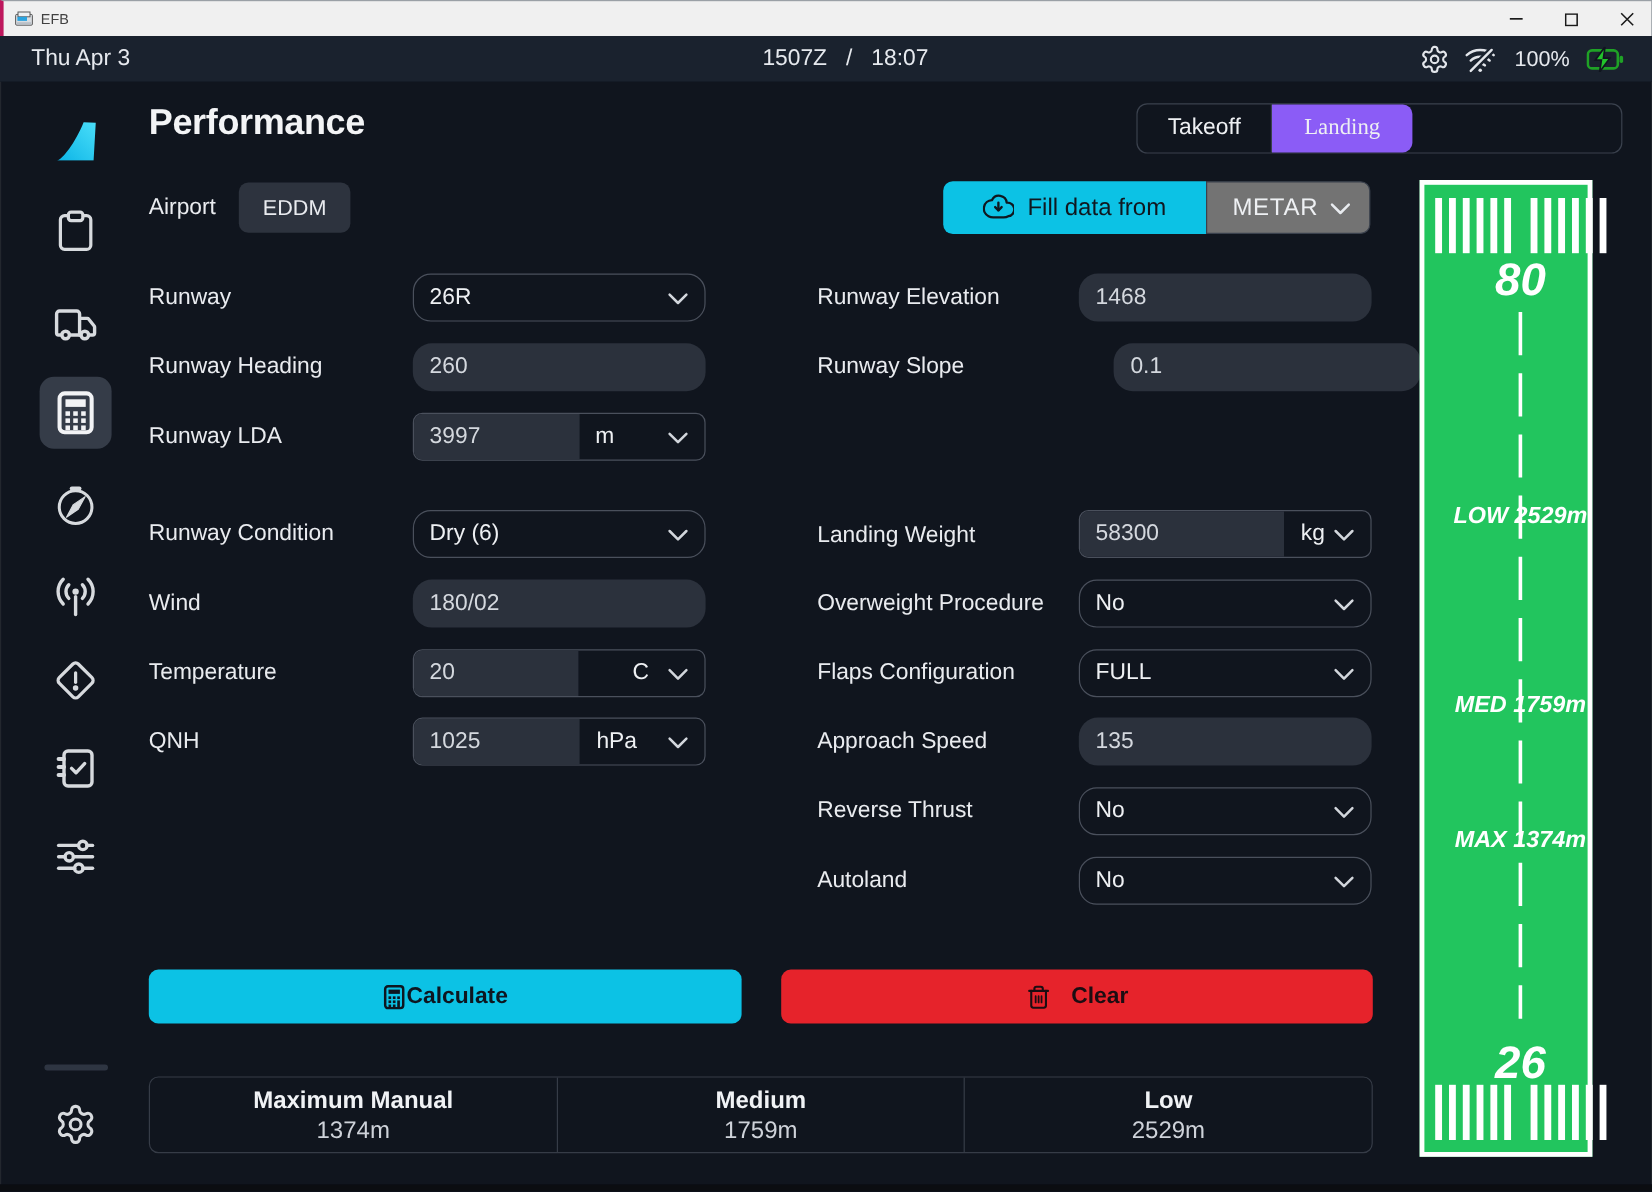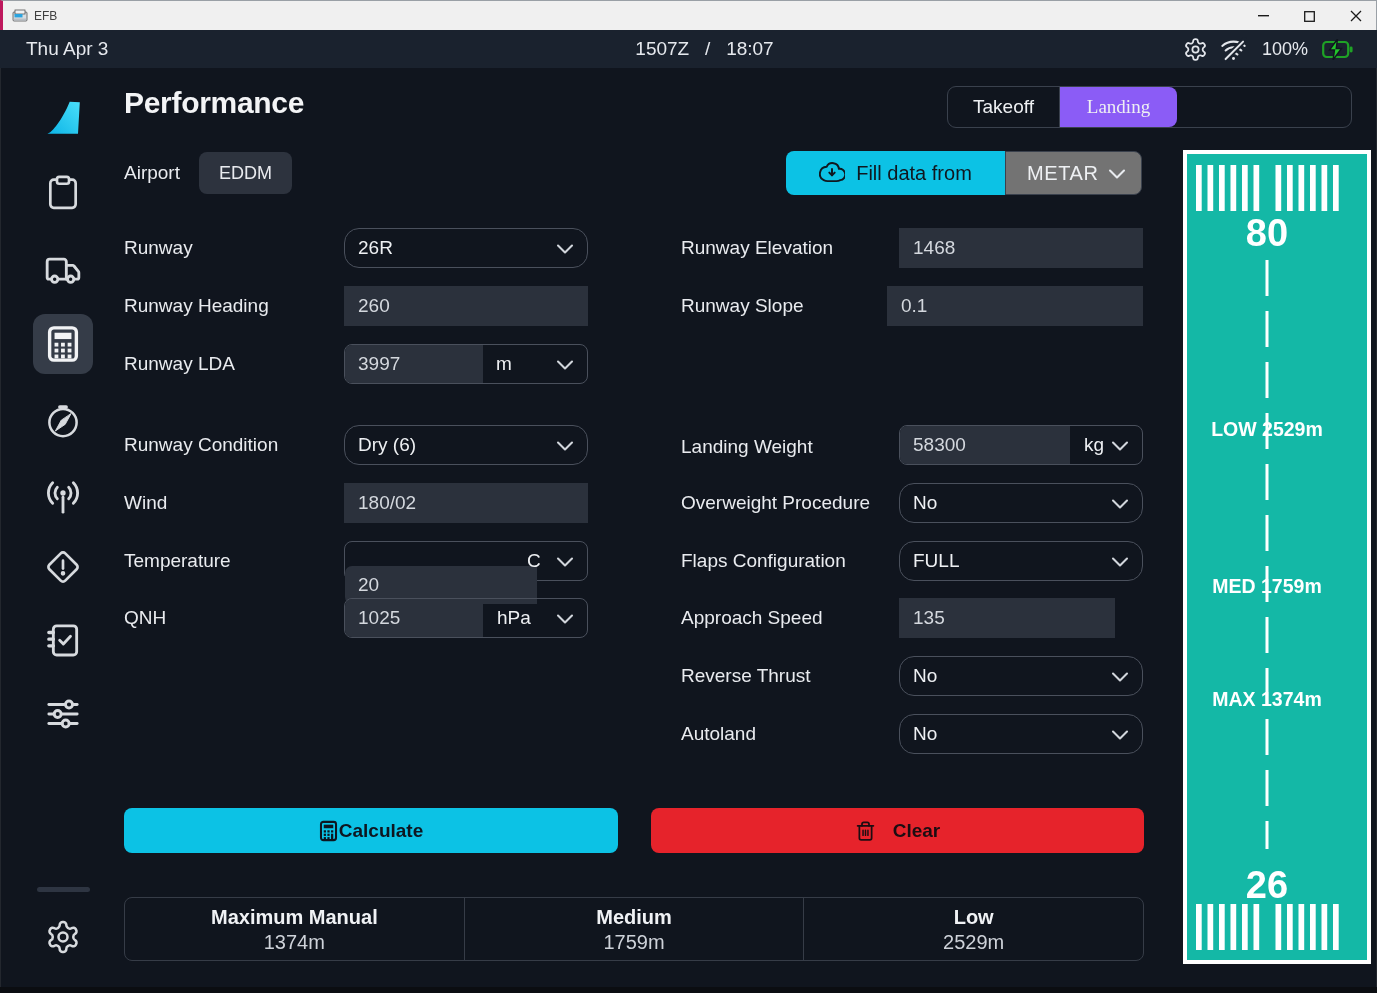--- a/index.html
+++ b/index.html
@@ -20,38 +20,38 @@
   #activebg { position:absolute; left:33px; top:314px; width:60px; height:60px; border-radius:12px; background:#353c48; }
   #divider { position:absolute; left:37px; top:887px; width:53px; height:5px; border-radius:3px; background:#2e3542; }
   
   h1 { position:absolute; left:124px; top:86px; font-size:30px; font-weight:bold; color:#f3f4f6; letter-spacing:-0.3px;}
   #tabs { position:absolute; left:947px; top:86px; width:405px; height:42px; border:1px solid #3a414d; border-radius:9px; display:flex; color:#eef0f3; font-size:19px; }
   #tabs .tab { display:flex; align-items:center; justify-content:center; height:100%; }
   #tabs .t1 { width:112px; border-right:1px solid #3a414d; }
   #tabs .t2 { width:176px; }
   #tabs .t3 { width:117px; background:#8b5cf6; border-radius:0 8px 8px 0;font-family:Liberation Serif, serif; }
   .lbl { position:absolute; font-size:19px; color:#e9ebef; }
-  .input { position:absolute; height:40px; background:#2b313c; border-radius:0; font-size:19px; color:#d4d8de; line-height:40px; padding-left:14px; }
+  .input { position:absolute; height:40px; background:#2b313c; border-radius:16px; font-size:19px; color:#d4d8de; line-height:40px; padding-left:14px; }
   .select { position:absolute; height:40px; background:transparent; border:1px solid #4a505c; border-radius:15px; font-size:19px; color:#eef0f3; line-height:38px; padding-left:13px; }
   .select svg, .combo svg.ch { position:absolute; right:12px; top:10px; }
   .combo { position:absolute; height:40px; border:1px solid #4a505c; border-radius:8px; }
   .combo .cin { position:absolute; left:0; top:0; height:38px; background:#2b313c; border-radius:7px 0 0 7px; font-size:19px; color:#d4d8de; line-height:38px; padding-left:13px; }
   .combo .cunit { position:absolute; top:0; height:38px; font-size:19px; color:#eef0f3; line-height:38px; }
   #chip { position:absolute; left:199px; top:152px; width:93px; height:42px; background:#2d333e; border-radius:8px; color:#e9ebef; font-size:18px; text-align:center; line-height:42px; }
   #fillbtn { position:absolute; left:786px; top:151px; width:219px; height:44px; background:#0cc2e5; border-radius:8px 0 0 8px; color:#10171f; font-size:20px; display:flex; align-items:center; justify-content:center; gap:11px; }
   #metar { position:absolute; left:1005px; top:151px; width:137px; height:44px; border:1px solid #3a414d; background:#737373; border-radius:0 8px 8px 0; color:#eef0f3; font-size:20px; line-height:42px; padding-left:21px; letter-spacing:0.6px; }
   #calcbtn { position:absolute; left:124px; top:808px; width:494px; height:45px; background:#0cc2e5; border-radius:8px; color:#0e1620; font-size:19px; font-weight:bold; display:flex; align-items:center; justify-content:center; gap:1px; }
   #clearbtn { position:absolute; left:651px; top:808px; width:493px; height:45px; background:#e6232b; border-radius:8px; color:#1c0d12; font-size:19px; font-weight:bold; display:flex; align-items:center; justify-content:center; gap:17px; }
   #results { position:absolute; left:124px; top:897px; width:1020px; height:64px; border:1px solid #363c47; border-radius:8px; display:flex; color:#f0f2f5; }
   #results .cell { flex:1; text-align:center; padding-top:8px; }
   #results .cell+.cell { border-left:1px solid #363c47; }
   #results .hd { font-size:20px; font-weight:bold; }
   #results .vl { font-size:20px; color:#ced2d9; margin-top:2px; }
   
-  #runway { position:absolute; left:1183px; top:150px; width:188px; height:814px; background:#14b8a6; border:4px solid #fff; }
+  #runway { position:absolute; left:1183px; top:150px; width:144px; height:814px; background:#22c55e; border:4px solid #fff;font-style:italic; }
 </style>
 </head>
 <body>
 <div id="main"></div>
 <div id="titlebar">
   <svg style="position:absolute; left:9px; top:7px;" width="16" height="16" viewBox="0 0 16 16">
     <rect x="1" y="4" width="14" height="9" rx="1" fill="#d8dce0" stroke="#555" stroke-width="0.8"></rect>
     <rect x="3" y="2" width="10" height="4" fill="#eef1f3" stroke="#555" stroke-width="0.8"></rect>
     <rect x="2.5" y="6" width="8" height="3.4" fill="#2aa3df"></rect>
     <rect x="2" y="10.5" width="12" height="2" fill="#b9bfc6"></rect>
@@ -188,21 +188,21 @@
 <div class="lbl" style="left:124px; top:237px;">Runway</div>
 <div class="select" style="left:344px; top:228px; width:244px;">26R<svg width="20" height="20" viewBox="0 0 20 20" fill="none" stroke="#d2d6dc" stroke-width="2.1" stroke-linecap="round" stroke-linejoin="round">
       <path d="m3 6.5 7 7 7-7"></path>
     </svg></div>
 <div class="lbl" style="left:681px; top:237px;">Runway Elevation</div>
 <div class="input" style="left:899px; top:228px; width:244px;">1468</div>
 
 <div class="lbl" style="left:124px; top:295px;">Runway Heading</div>
 <div class="input" style="left:344px; top:286px; width:244px;">260</div>
 <div class="lbl" style="left:681px; top:295px;">Runway Slope</div>
-<div class="input" style="left:887px; top:286px; width:256px;">0.1</div>
+<div class="input" style="left:928px; top:286px; width:256px;">0.1</div>
 
 <div class="lbl" style="left:124px; top:353px;">Runway LDA</div>
 <div class="combo" style="left:344px; top:344px; width:244px;">
   <div class="cin" style="width:138px;">3997</div>
   <div class="cunit" style="left:151px;">m</div>
   <svg class="ch" width="20" height="20" viewBox="0 0 20 20" fill="none" stroke="#d2d6dc" stroke-width="2.1" stroke-linecap="round" stroke-linejoin="round">
       <path d="m3 6.5 7 7 7-7"></path>
     </svg>
 </div>
 
@@ -221,41 +221,41 @@
 
 <div class="lbl" style="left:124px; top:492px;">Wind</div>
 <div class="input" style="left:344px; top:483px; width:244px;">180/02</div>
 <div class="lbl" style="left:681px; top:492px;">Overweight Procedure</div>
 <div class="select" style="left:899px; top:483px; width:244px;">No<svg width="20" height="20" viewBox="0 0 20 20" fill="none" stroke="#d2d6dc" stroke-width="2.1" stroke-linecap="round" stroke-linejoin="round">
       <path d="m3 6.5 7 7 7-7"></path>
     </svg></div>
 
 <div class="lbl" style="left:124px; top:550px;">Temperature</div>
 <div class="combo" style="left:344px; top:541px; width:244px;">
-  <div class="cin" style="width:192px;margin-top:24px;">20</div>
+  <div class="cin" style="width:137px;">20</div>
   <div class="cunit" style="left:182px;">C</div>
   <svg class="ch" width="20" height="20" viewBox="0 0 20 20" fill="none" stroke="#d2d6dc" stroke-width="2.1" stroke-linecap="round" stroke-linejoin="round">
       <path d="m3 6.5 7 7 7-7"></path>
     </svg>
 </div>
 <div class="lbl" style="left:681px; top:550px;">Flaps Configuration</div>
 <div class="select" style="left:899px; top:541px; width:244px;">FULL<svg width="20" height="20" viewBox="0 0 20 20" fill="none" stroke="#d2d6dc" stroke-width="2.1" stroke-linecap="round" stroke-linejoin="round">
       <path d="m3 6.5 7 7 7-7"></path>
     </svg></div>
 
 <div class="lbl" style="left:124px; top:607px;">QNH</div>
 <div class="combo" style="left:344px; top:598px; width:244px;">
   <div class="cin" style="width:138px;">1025</div>
   <div class="cunit" style="left:152px;">hPa</div>
   <svg class="ch" width="20" height="20" viewBox="0 0 20 20" fill="none" stroke="#d2d6dc" stroke-width="2.1" stroke-linecap="round" stroke-linejoin="round">
       <path d="m3 6.5 7 7 7-7"></path>
     </svg>
 </div>
 <div class="lbl" style="left:681px; top:607px;">Approach Speed</div>
-<div class="input" style="left:899px; top:598px; width:216px;">135</div>
+<div class="input" style="left:899px; top:598px; width:244px;">135</div>
 
 <div class="lbl" style="left:681px; top:665px;">Reverse Thrust</div>
 <div class="select" style="left:899px; top:656px; width:244px;">No<svg width="20" height="20" viewBox="0 0 20 20" fill="none" stroke="#d2d6dc" stroke-width="2.1" stroke-linecap="round" stroke-linejoin="round">
       <path d="m3 6.5 7 7 7-7"></path>
     </svg></div>
 
 <div class="lbl" style="left:681px; top:723px;">Autoland</div>
 <div class="select" style="left:899px; top:714px; width:244px;">No<svg width="20" height="20" viewBox="0 0 20 20" fill="none" stroke="#d2d6dc" stroke-width="2.1" stroke-linecap="round" stroke-linejoin="round">
       <path d="m3 6.5 7 7 7-7"></path>
     </svg></div>

